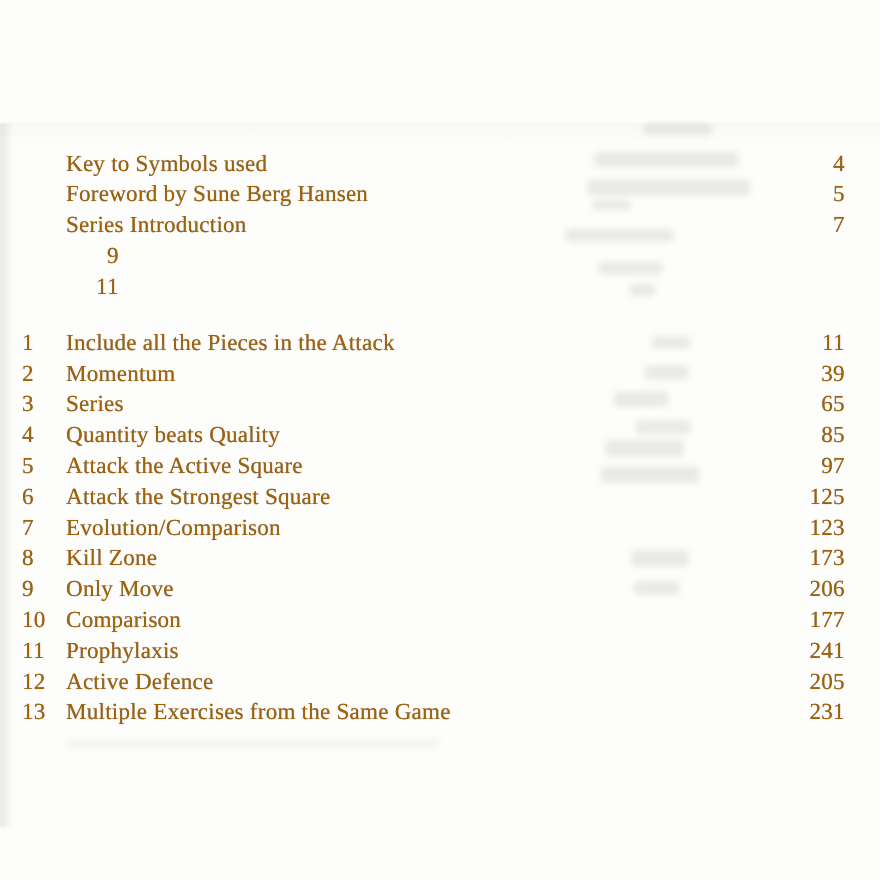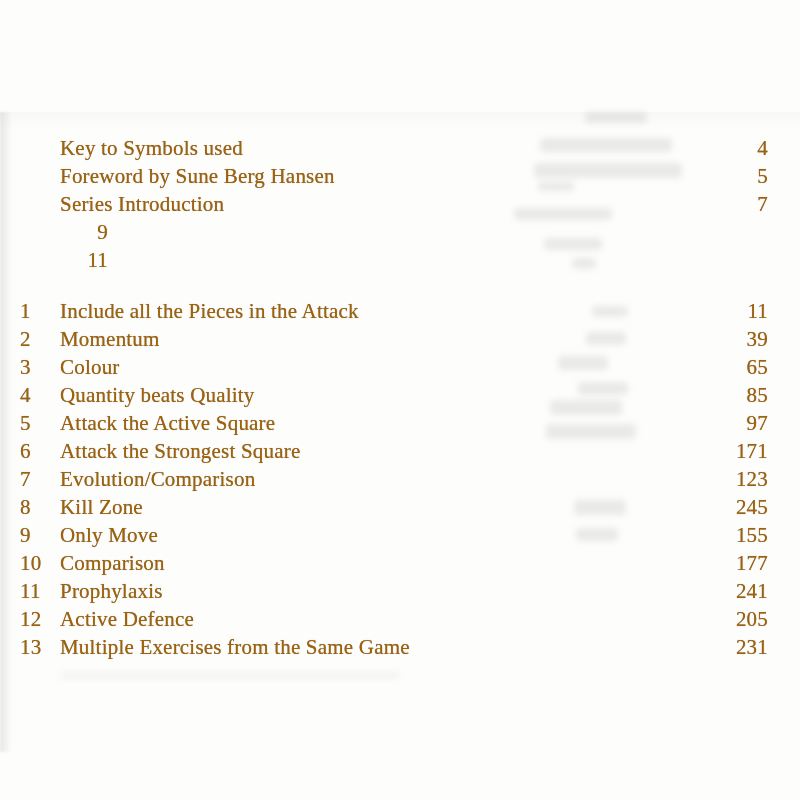--- a/index.html
+++ b/index.html
@@ -131,52 +131,52 @@
       <span class="toc-title">Include all the Pieces in the Attack</span>
       <span class="toc-page">11</span>
     </div>
     <div class="toc-row">
       <span class="toc-num">2</span>
       <span class="toc-title">Momentum</span>
       <span class="toc-page">39</span>
     </div>
     <div class="toc-row">
       <span class="toc-num">3</span>
-      <span class="toc-title">Colour</span>
+      <span class="toc-title">Series</span>
       <span class="toc-page">65</span>
     </div>
     <div class="toc-row">
       <span class="toc-num">4</span>
       <span class="toc-title">Quantity beats Quality</span>
       <span class="toc-page">85</span>
     </div>
     <div class="toc-row">
       <span class="toc-num">5</span>
       <span class="toc-title">Attack the Active Square</span>
       <span class="toc-page">97</span>
     </div>
     <div class="toc-row">
       <span class="toc-num">6</span>
       <span class="toc-title">Attack the Strongest Square</span>
-      <span class="toc-page">171</span>
+      <span class="toc-page">125</span>
     </div>
     <div class="toc-row">
       <span class="toc-num">7</span>
       <span class="toc-title">Evolution/Comparison</span>
       <span class="toc-page">123</span>
     </div>
     <div class="toc-row">
       <span class="toc-num">8</span>
       <span class="toc-title">Kill Zone</span>
-      <span class="toc-page">245</span>
+      <span class="toc-page">173</span>
     </div>
     <div class="toc-row">
       <span class="toc-num">9</span>
       <span class="toc-title">Only Move</span>
-      <span class="toc-page">155</span>
+      <span class="toc-page">206</span>
     </div>
     <div class="toc-row">
       <span class="toc-num">10</span>
       <span class="toc-title">Comparison</span>
       <span class="toc-page">177</span>
     </div>
     <div class="toc-row">
       <span class="toc-num">11</span>
       <span class="toc-title">Prophylaxis</span>
       <span class="toc-page">241</span>

